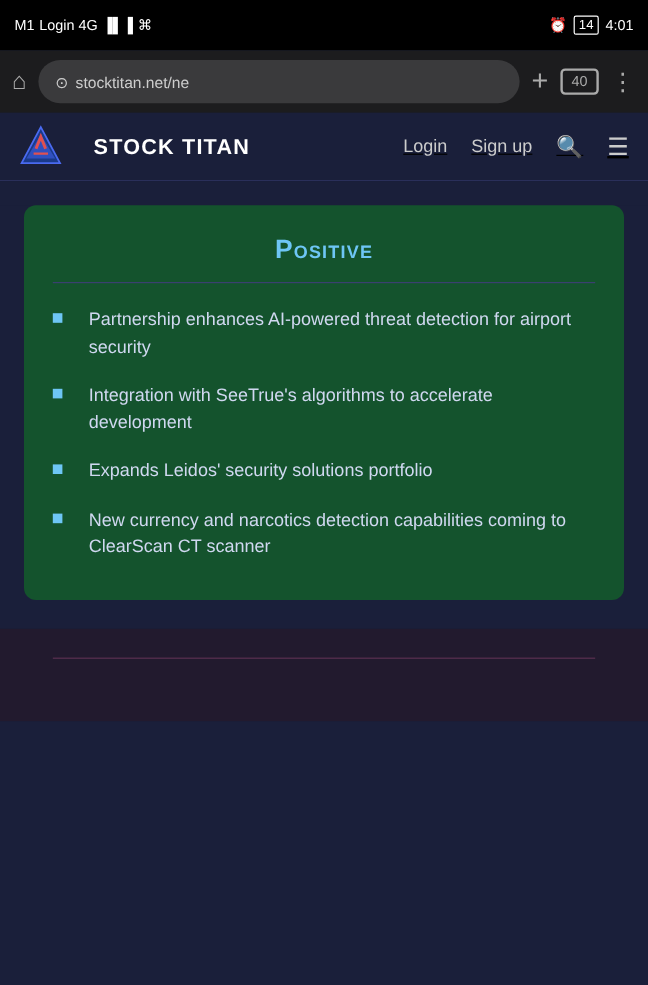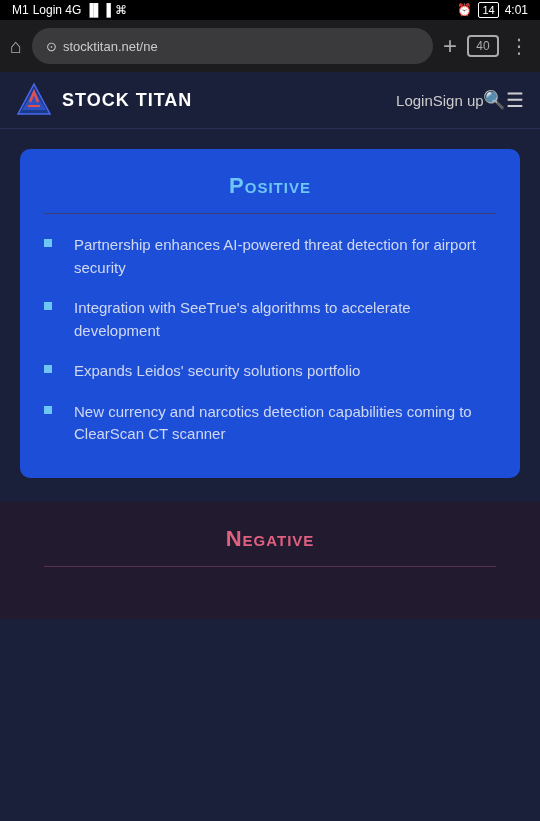--- a/index.html
+++ b/index.html
@@ -15,21 +15,21 @@
 
     
     .status-bar {
       background: #000;
       color: #fff;
       font-size: 13px;
       display: flex;
       align-items: center;
       justify-content: space-between;
       padding: 4px 12px;
-      height: 20px;
+      height: 42px;
     }
     .status-left {
       display: flex;
       align-items: center;
       gap: 4px;
       font-size: 12px;
     }
     .status-right {
       display: flex;
       align-items: center;
@@ -109,43 +109,45 @@
     .logo-icon {
       width: 36px;
       height: 36px;
     }
     .site-title {
       color: #fff;
       font-size: 18px;
       font-weight: bold;
       letter-spacing: 1px;
       flex: 1;
+      margin-left: 16px;
     }
     .nav-links {
       display: flex;
       align-items: center;
-      gap: 0;
+      gap: 20px;
+      text-decoration: underline;
     }
     .nav-link {
       color: #ccc;
       font-size: 15px;
       text-decoration: none;
     }
     .nav-icon {
       color: #ccc;
       font-size: 18px;
     }
     .hamburger {
       color: #ccc;
       font-size: 20px;
     }
 
     
     .card-positive {
-      background: #1d4ed8;
+      background: #14532d;
       margin: 0 20px 0 20px;
       border-radius: 10px;
       padding: 24px 24px 32px 24px;
     }
 
     .card-title-positive {
       text-align: center;
       font-size: 22px;
       font-weight: bold;
       color: #6ec6f5;
@@ -293,15 +295,14 @@
       <li>
         <span class="bullet-square"></span>
         <span>New currency and narcotics detection capabilities coming to ClearScan CT scanner</span>
       </li>
     </ul>
 </div>
 
 <div style="height:24px; background:#1a1f3a;"></div>
 
 <div class="card-negative">
-  <div class="card-title-negative">Negative</div>
   <hr class="card-divider-negative">
 </div>
 
 </body></html>

